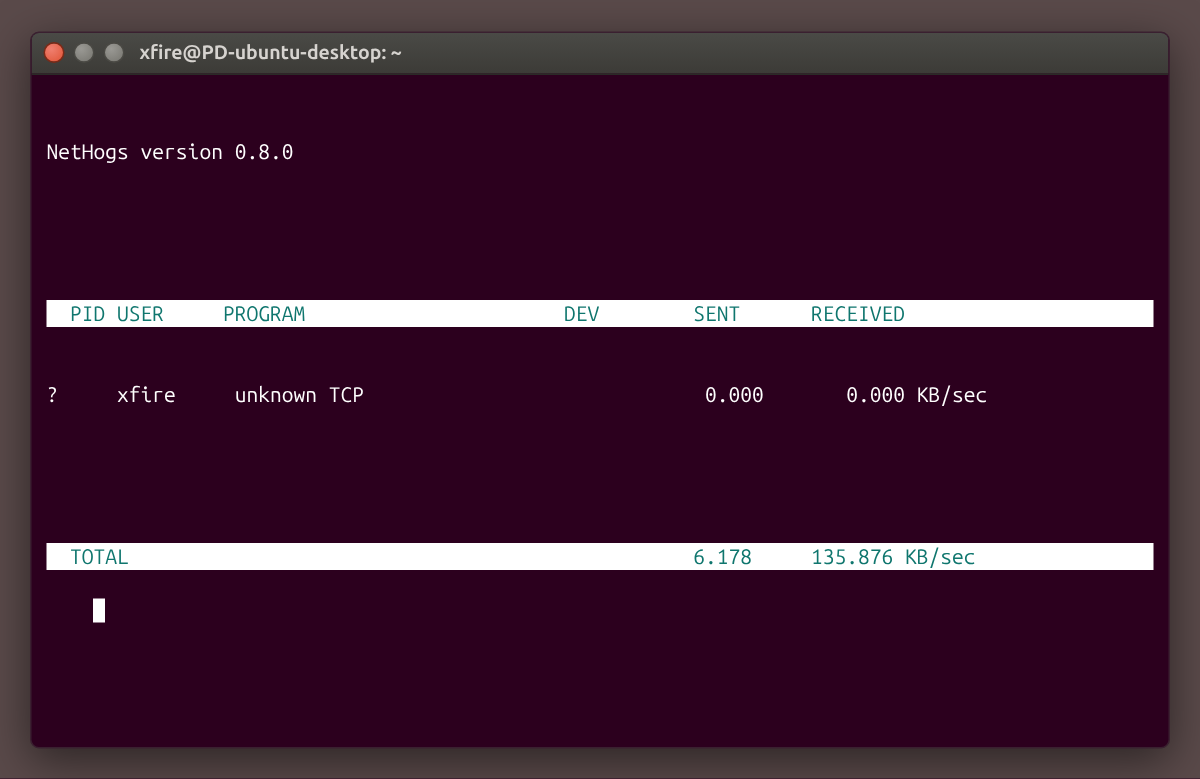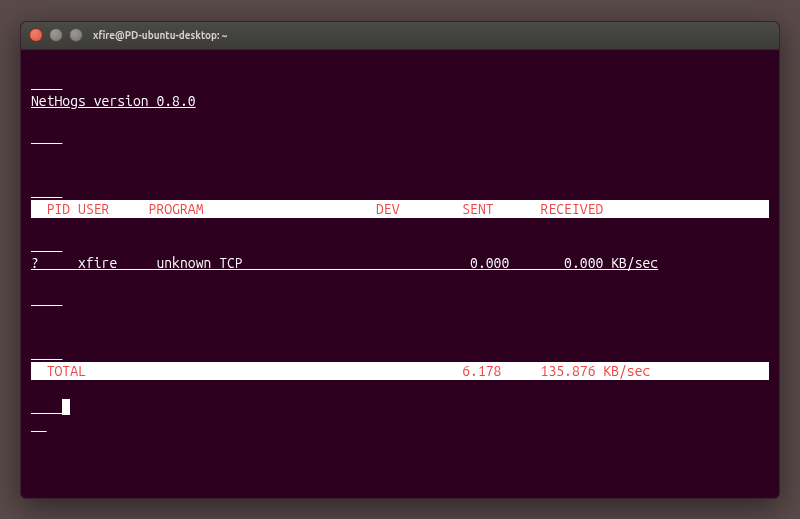--- a/index.html
+++ b/index.html
@@ -45,36 +45,35 @@
       line-height: 1;
       cursor: pointer;
     }
     .win-close { background: radial-gradient(circle at 35% 30%, #f08070, #df5436); border:1px solid #7a2a18;}
     .win-min   { background: radial-gradient(circle at 35% 30%, #9a9994, #76756f); border:1px solid #4a4944;}
     .win-max   { background: radial-gradient(circle at 35% 30%, #9a9994, #76756f); border:1px solid #4a4944;}
     .title {
       margin-left: 10px;
       color: #d6d3cf;
       font-family: Ubuntu, sans-serif;
-      font-size: 10px;
+      font-size: 13px;
       font-weight: bold;
     }
     .terminal {
       padding: 6px 10px 10px 10px;
       color: #ffffff;
       font-size: 14px;
       line-height: 18px;
       white-space: pre;
       letter-spacing: 0;
-      text-decoration: underline;
     }
     .row { display: block; }
     .inverted {
       background: #ffffff;
-      color: #ef4444;
+      color: #0f766e;
       display: block;
     }
     .cursor {
       display: inline-block;
       width: 8px;
       height: 16px;
       background: #ffffff;
       vertical-align: text-bottom;
     }
     .blank { height: 18px; }

